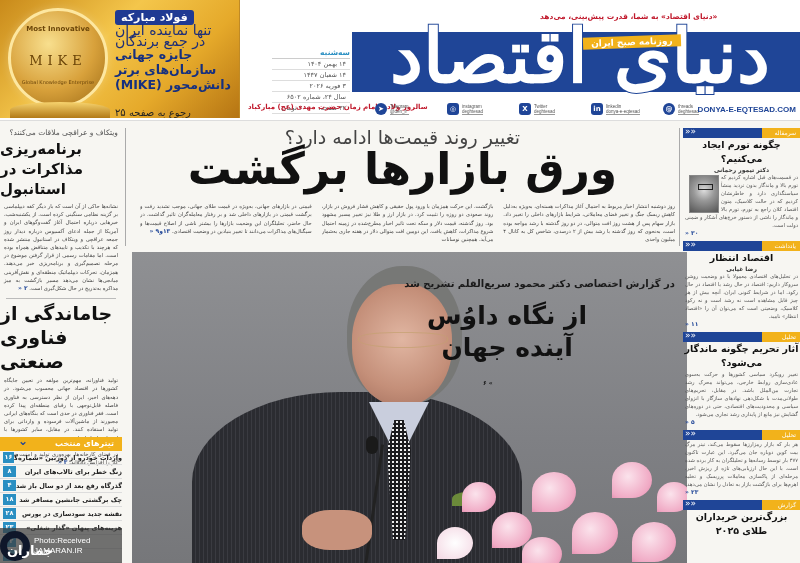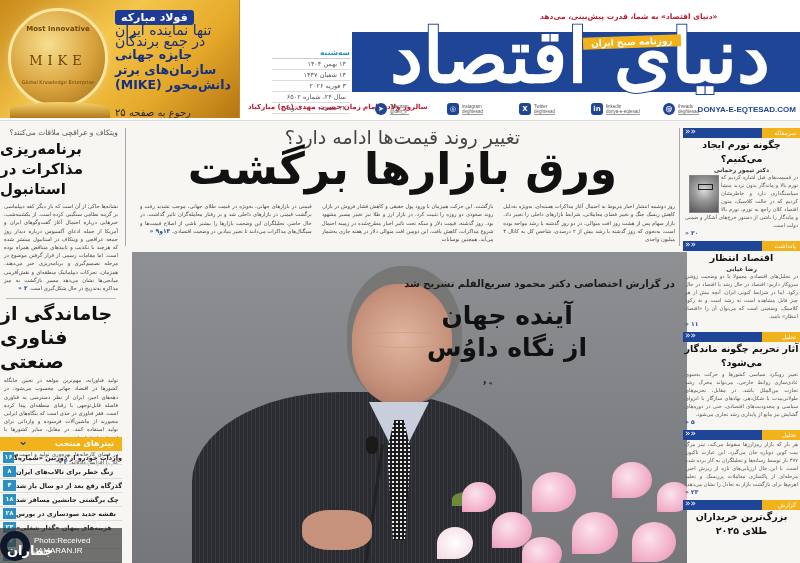--- a/index.html
+++ b/index.html
@@ -66,21 +66,21 @@
   
   .leftcol { position: absolute; left: 0; top: 122px; width: 122px; height: 441px; direction: rtl; }
   .l-kicker { font-size: 7.5px; color: #555; text-align: right; padding: 6px 4px 0 0; }
   .l-head { font-size: 15px; font-weight: bold; text-align: left; line-height: 20px; color: #111; padding-top: 2px; }
   .l-head.big { font-size: 19px; line-height: 24px; }
   .l-body { font-size: 5.3px; line-height: 8.2px; color: #444; text-align: justify; padding: 3px 4px 0 4px; }
   .l-sep { height: 1px; background: #bbb; margin: 6px 6px 0 6px; }
   .picks { position: absolute; left: 0; top: 437px; width: 122px; }
   .picks-title { background: #f2b21b; color: #fff; font-size: 8px; font-weight: bold; text-align: right; padding: 2px 8px 2px 0; position: relative; direction: rtl; height: 14px; }
   .picks-chev { position: absolute; left: 10px; top: -2px; width: 18px; height: 12px; color: #1f4597; font-size: 12px; line-height: 12px; font-weight: bold; }
-  .pick { display: flex; flex-direction: row-reverse; align-items: center; height: 14px; border-bottom: 1px solid #ddd; direction: rtl; }
+  .pick { display: flex; flex-direction: row-reverse; align-items: center; height: 14px; border-bottom: 1px solid #ddd; direction: rtl; justify-content: space-between; }
   .pick-num { width: 13px; height: 11px; background: #2a8fc2; color: #fff; font-size: 6.5px; text-align: center; line-height: 11px; font-weight: bold; margin-left: 3px; }
   .pick-txt { font-size: 6.5px; font-weight: bold; color: #222; white-space: nowrap; overflow: hidden; }
   .watermark { position: absolute; left: 0; top: 528px; width: 122px; height: 35px; background: rgba(60,60,60,.72); display: flex; align-items: center; }
   .wm-logo { width: 30px; height: 30px; border-radius: 50%; border: 7px solid #0f172a; color: #fff; font-size: 13px; text-align: center; line-height: 26px; font-weight: bold; }
   .wm-txt { color: #fff; font-size: 8px; line-height: 10px; margin-left: 4px; font-family: "Liberation Sans", sans-serif; }
 
   
   .rightcol { position: absolute; left: 683px; top: 124px; width: 117px; direction: rtl; }
   .sec-bar { display: flex; height: 10px; margin-top: 4px; }
   .sec-label { background: #f2b21b; color: #fff; font-size: 6px; width: 38px; text-align: right; padding-right: 4px; line-height: 10px; }
@@ -188,22 +188,22 @@
     <div class="fl" style="left:100px;top:30px;width:44px;height:40px;"></div>
     <div class="fl" style="left:140px;top:70px;width:46px;height:42px;"></div>
     <div class="fl" style="left:180px;top:20px;width:40px;height:36px;"></div>
     <div class="fl" style="left:200px;top:80px;width:44px;height:40px;"></div>
     <div class="fl" style="left:90px;top:95px;width:40px;height:34px;"></div>
     <div class="fl" style="left:225px;top:40px;width:34px;height:30px;"></div>
     <div class="fl" style="left:5px;top:85px;width:36px;height:32px;background:radial-gradient(#fff,#f3d6e2);"></div>
   </div>
   <div class="photo-kicker">در گزارش اختصاصی دکتر محمود سریع‌القلم تشریح شد</div>
   <div class="photo-head">
+    <div>از نگاه داوُس</div>
     <div>آینده جهان</div>
-    <div>از نگاه داوُس</div>
   </div>
   <div class="photo-ref">۶ «</div>
 </div>
 
 <div class="leftcol">
   <div class="l-kicker">ویتکاف و عراقچی ملاقات می‌کنند؟</div>
   <div class="l-head">برنامه‌ریزی مذاکرات در استانبول</div>
   <div class="l-body">
     <span>نشانه‌ها حاکی از آن است که بار دیگر کفه دیپلماسی بر گزینه نظامی سنگینی کرده است. از یکشنبه‌شب، خبرهایی درباره احتمال آغاز گفت‌وگوهای ایران و آمریکا از جمله ادعای آکسیوس درباره دیدار روز جمعه عراقچی و ویتکاف در استانبول منتشر شده که هرچند با تکذیب و تاییدهای متناقض همراه بوده است. اما مقامات رسمی از قرار گرفتن موضوع در مرحله تصمیم‌گیری و برنامه‌ریزی خبر می‌دهند. همزمان، تحرکات دیپلماتیک منطقه‌ای و نقش‌آفرینی میانجی‌ها نشان می‌دهد مسیر بازگشت به میز مذاکره به‌تدریج در حال شکل‌گیری است.</span>
     <span class="ref">۲ «</span>

